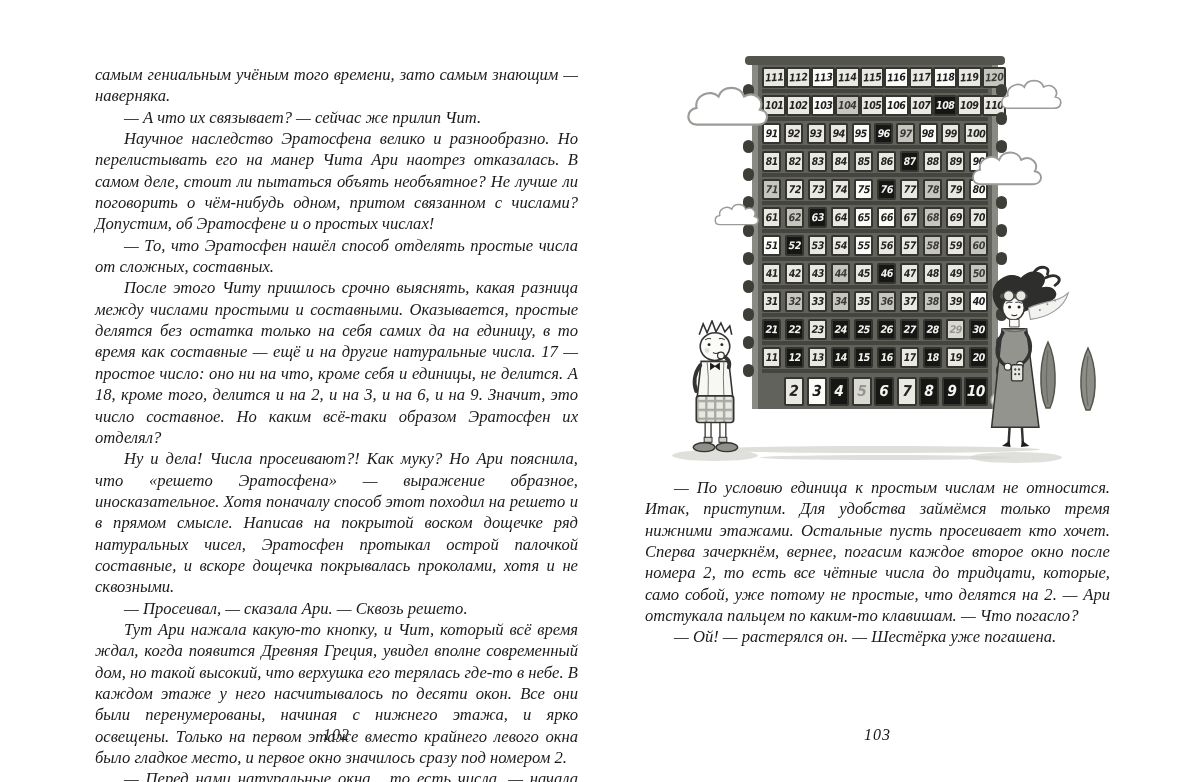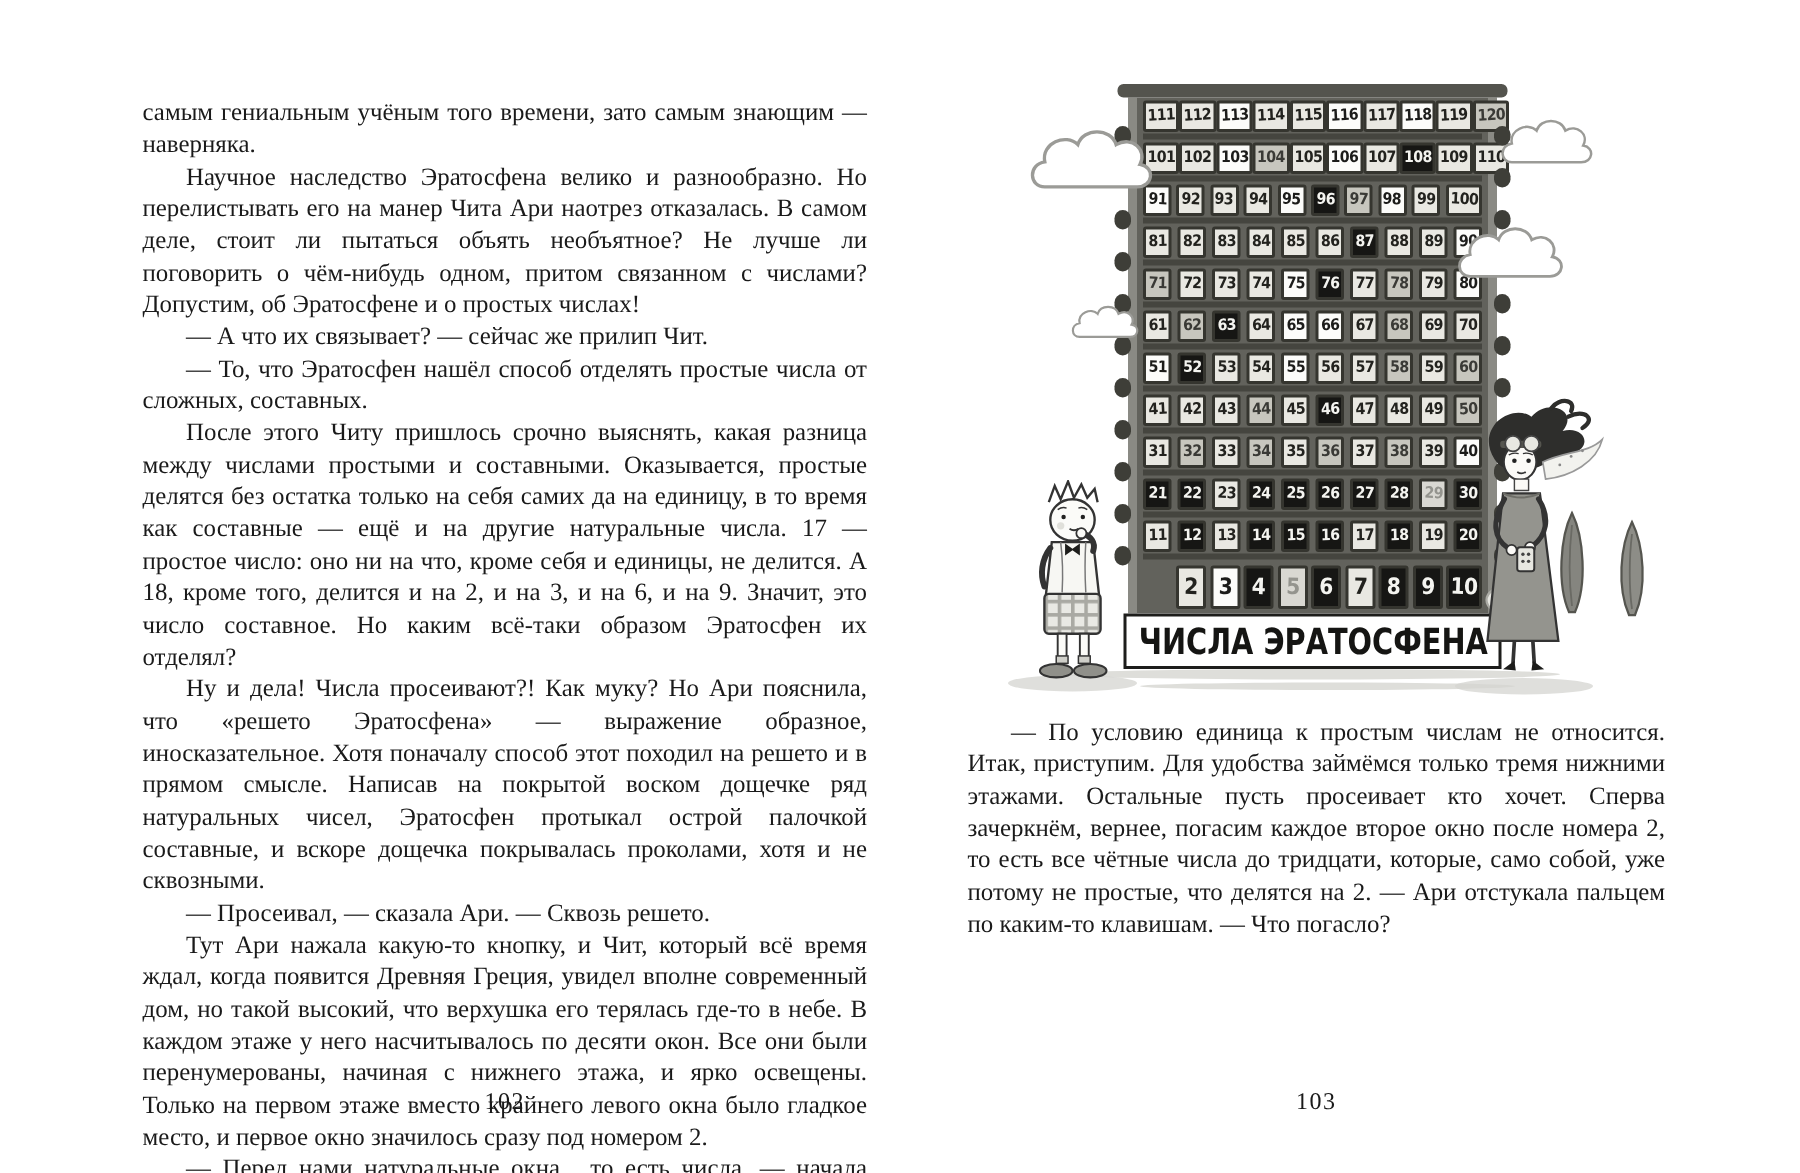--- a/index.html
+++ b/index.html
@@ -1,17 +1,17 @@
 <!DOCTYPE html>
 <html style="--ink: #1a1a1a; --facade: #62625c; --ledge: #45453f; --window_dark: #161614; --window_lit: #fcfcfa; --window_light: #e9e8e2; --window_grey: #c7c6be; --window_dim: #d9d8d2; --sign_bg: #ffffff;"><head>
 <meta charset="utf-8">
 <style>
   html,body{margin:0;padding:0;background:#ffffff;}
   .spread{position:relative;width:1200px;height:782px;background:#fff;overflow:hidden;
-          font-family:"Liberation Serif","DejaVu Serif",serif;color:var(--ink,#1a1a1a);}
+          font-family:"Liberation Serif","DejaVu Serif",serif;color:var(--ink,#1a1a1a);font-style:italic;}
   
   .page-text{position:absolute;font-size:16.6px;line-height:21.35px;text-align:justify;}
   .page-text p{margin:0;text-indent:29px;}
   .page-text p.noindent{text-indent:0;}
   .page-text .bold{font-weight:bold;}
   .pagenum{position:absolute;text-align:center;font-size:16px;letter-spacing:1px;}
   #left-text{left:95px;top:64px;width:483px;}
   #right-text{left:645px;top:477px;width:465px;}
   #left-num{left:95px;top:726px;width:483px;}
   #right-num{left:645px;top:726px;width:465px;}
@@ -47,22 +47,22 @@
   .shadow{position:absolute;background:#d4d4d0;border-radius:50%;opacity:.75;z-index:1;}
   .groundstroke{position:absolute;background:#dededa;border-radius:50%;z-index:0;}
 </style>
 </head>
 <body>
 
 <div class="spread">
 
   <div id="left-text" class="page-text">
       <p class="noindent"><span>самым гениальным учёным того времени, зато самым знающим — наверняка.</span></p>
+      <p><span>— А что их связывает? — сейчас же прилип Чит.</span></p>
       <p><span>Научное наследство Эратосфена велико и разнообразно. Но перелистывать его на манер Чита Ари наотрез отказалась. В самом деле, стоит ли пытаться объять необъятное? Не лучше ли поговорить о чём-нибудь одном, притом связанном с числами? Допустим, об Эратосфене и о простых числах!</span></p>
-      <p><span>— А что их связывает? — сейчас же прилип Чит.</span></p>
       <p><span>— То, что Эратосфен нашёл способ отделять простые числа от сложных, составных.</span></p>
       <p><span>После этого Читу пришлось срочно выяснять, какая разница между числами простыми и составными. Оказывается, простые делятся без остатка только на себя самих да на единицу, в то время как составные — ещё и на другие натуральные числа. 17 — простое число: оно ни на что, кроме себя и единицы, не делится. А 18, кроме того, делится и на 2, и на 3, и на 6, и на 9. Значит, это число составное. Но каким всё-таки образом Эратосфен их отделял?</span></p>
       <p><span>Ну и дела! Числа просеивают?! Как муку? Но Ари пояснила, что «решето Эратосфена» — выражение образное, иносказательное. Хотя поначалу способ этот походил на решето и в прямом смысле. Написав на покрытой воском дощечке ряд натуральных чисел, Эратосфен протыкал острой палочкой составные, и вскоре дощечка покрывалась проколами, хотя и не сквозными.</span></p>
       <p><span>— Просеивал, — сказала Ари. — Сквозь решето.</span></p>
       <p><span>Тут Ари нажала какую-то кнопку, и Чит, который всё время ждал, когда появится Древняя Греция, увидел вполне современный дом, но такой высокий, что верхушка его терялась где-то в небе. В каждом этаже у него насчитывалось по десяти окон. Все они были перенумерованы, начиная с нижнего этажа, и ярко освещены. Только на первом этаже вместо крайнего левого окна было гладкое место, и первое окно значилось сразу под номером 2.</span></p>
       <p><span>— Перед нами натуральные окна... то есть числа, — начала Ари, — и сейчас мы с тобой просеем их по способу Эратосфена.</span></p>
     </div>
   <div id="left-num" class="pagenum">102</div>
 
   <div class="illo">
@@ -451,23 +451,20 @@
               <span style="transform: scaleX(0.9) rotate(2deg);">8</span>
             </div>
             <div class="w dark">
               <span style="transform: scaleX(0.9) rotate(2deg);">9</span>
             </div>
             <div class="w dark">
               <span style="transform: scaleX(0.9) rotate(2deg);">10</span>
             </div>
           </div>
         </div>
-      <div class="sign">
-        <span>ЧИСЛА ЭРАТОСФЕНА</span>
-      </div>
     </div>
 
     <svg class="cloud" style="left:46px;top:26px;" width="88" height="62" viewBox="0 0 100 60">
       <path d="M12,50 C0,50 -1,33 12,31 C9,17 28,9 37,18 C41,5 62,5 66,18 C78,11 90,22 84,33 C96,35 94,50 82,50 Z" fill="#ffffff" stroke="#9b9b97" stroke-width="2.5"></path>
     </svg>
     <svg class="cloud" style="left:74px;top:148px;" width="48" height="34" viewBox="0 0 100 60">
       <path d="M12,50 C0,50 -1,33 12,31 C9,17 28,9 37,18 C41,5 62,5 66,18 C78,11 90,22 84,33 C96,35 94,50 82,50 Z" fill="#ffffff" stroke="#9b9b97" stroke-width="3"></path>
     </svg>
     <svg class="cloud" style="left:360px;top:12px;" width="66" height="66" viewBox="0 0 100 60">
       <path d="M12,50 C0,50 -1,33 12,31 C9,17 28,9 37,18 C41,5 62,5 66,18 C78,11 90,22 84,33 C96,35 94,50 82,50 Z" fill="#ffffff" stroke="#9b9b97" stroke-width="2.5"></path>
@@ -543,16 +540,17 @@
       <path d="M16,72 L16,82" stroke="#ababa5" stroke-width="2"></path>
       <path d="M58,80 C50,62 52,30 60,14 C68,30 70,62 62,80 Z" fill="#85857f" stroke="#55554f" stroke-width="1.5"></path>
       <path d="M60,22 C58,40 58,60 60,76" fill="none" stroke="#6a6a64" stroke-width="1.2"></path>
       <path d="M98,82 C90,64 92,36 100,20 C108,36 110,64 102,82 Z" fill="#8d8d87" stroke="#55554f" stroke-width="1.5"></path>
       <path d="M100,28 C98,44 98,64 100,78" fill="none" stroke="#6a6a64" stroke-width="1.2"></path>
     </svg>
   </div>
 
   <div id="right-text" class="page-text">
       <p><span>— По условию единица к простым числам не относится. Итак, приступим. Для удобства займёмся только тремя нижними этажами. Остальные пусть просеивает кто хочет. Сперва зачеркнём, вернее, погасим каждое второе окно после номера 2, то есть все чётные числа до тридцати, которые, само собой, уже потому не простые, что делятся на 2. — Ари отстукала пальцем по каким-то клавишам. — Что погасло?</span></p>
+      <p><span>— Ой! — растерялся он. — Шестёрка уже погашена.</span></p>
     </div>
   <div id="right-num" class="pagenum">103</div>
 
 </div>
 
 </body></html>

